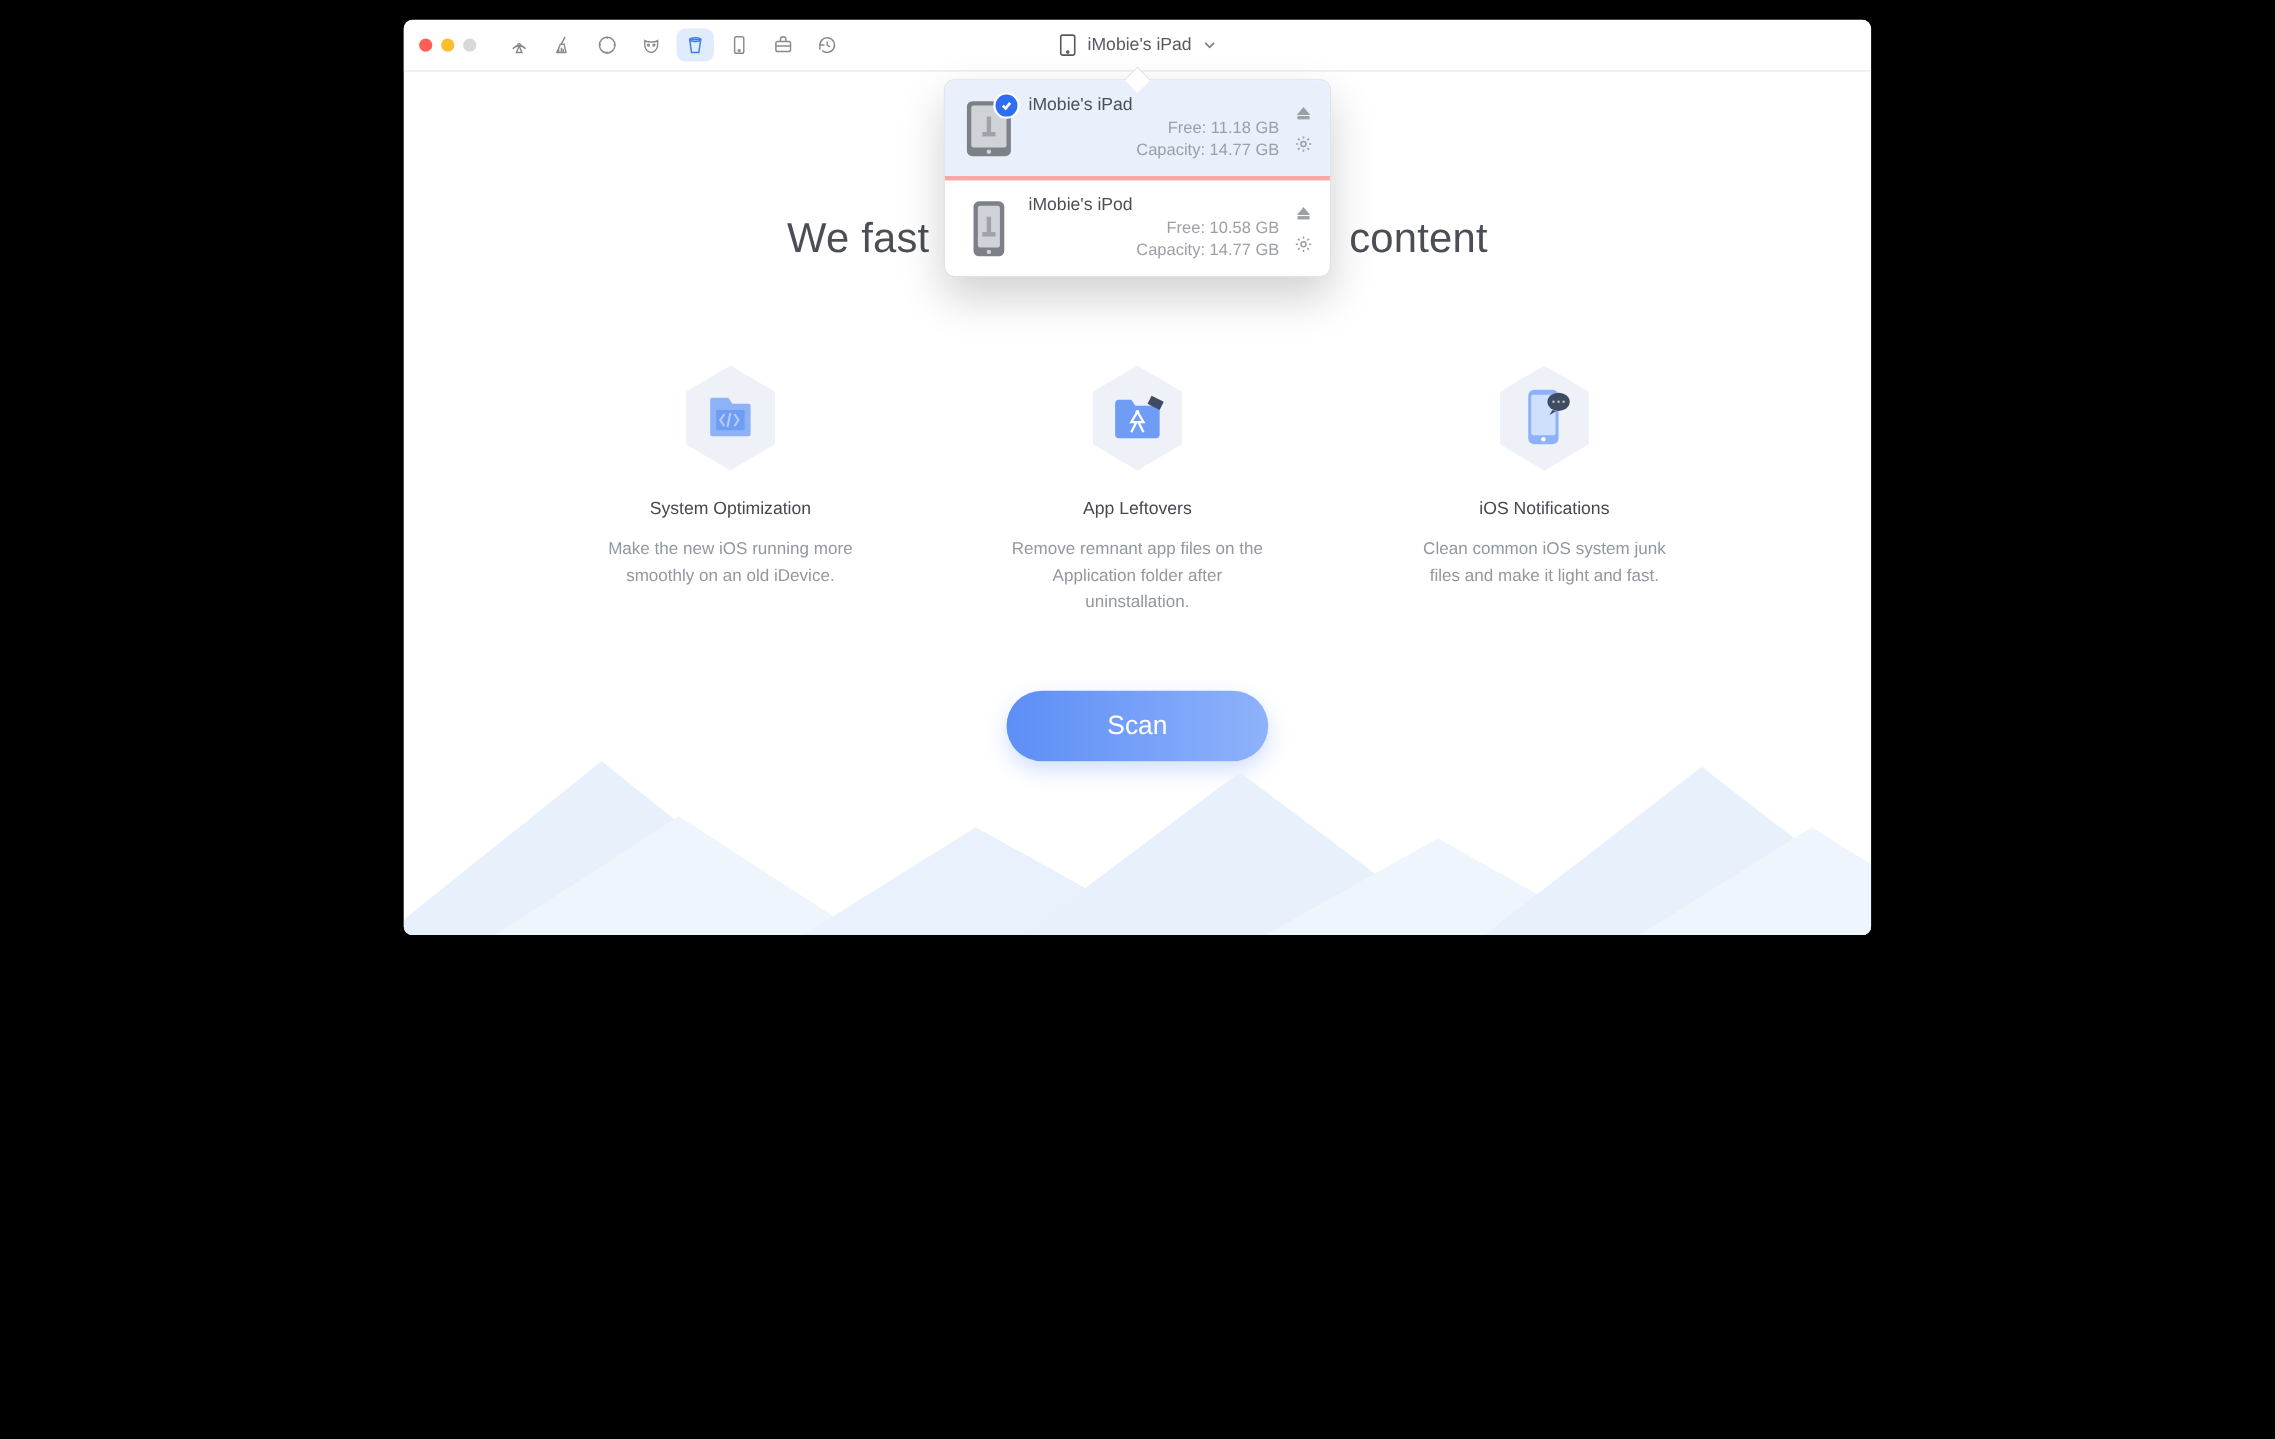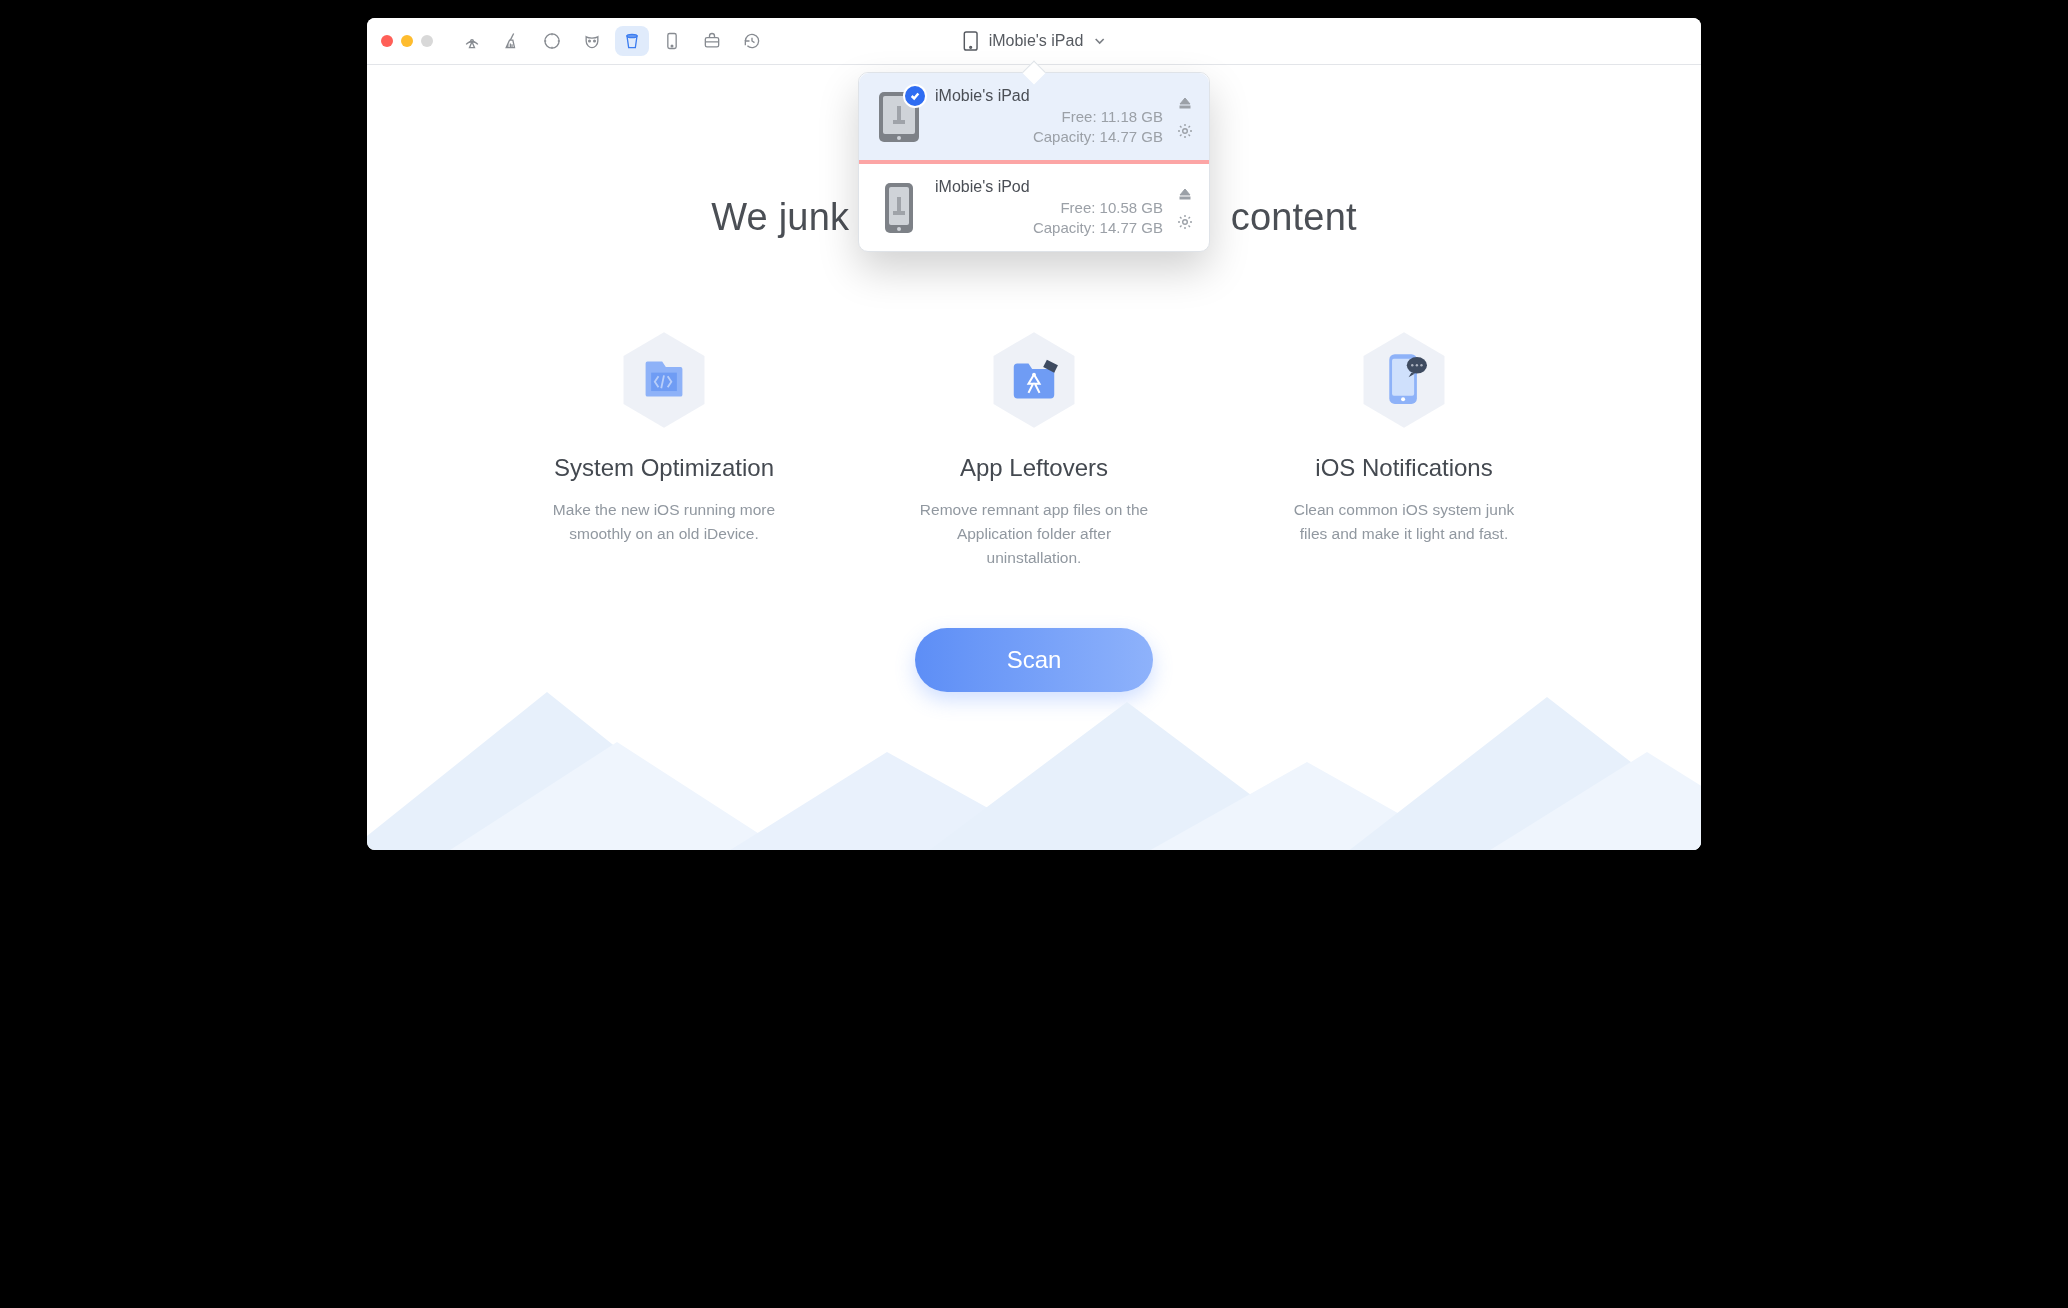--- a/index.html
+++ b/index.html
@@ -29,21 +29,21 @@
   .device-sel{position:absolute;left:50%;transform:translateX(-50%);display:flex;align-items:center;gap:10px;color:#565a60;font-size:16px;}
   .device-sel svg.ico{width:16px;height:20px;stroke:currentColor;fill:none;stroke-width:1.6;}
   .device-sel .chev{width:12px;height:12px;}
   
   .headline{position:absolute;top:178px;left:0;right:0;text-align:center;font-size:38px;color:#4b4f55;letter-spacing:.2px;}
   
   .cards{position:absolute;top:310px;left:0;right:0;display:flex;justify-content:center;gap:90px;}
   .card{width:280px;text-align:center;}
   .hex{width:92px;height:104px;margin:0 auto 22px;position:relative;}
   .hex svg{width:100%;height:100%;}
-  .card h3{margin:0 0 10px;font-weight:400;font-size:24px;color:#444950;}
+  .card h3{margin:0 0 10px;font-weight:400;font-size:16px;color:#444950;}
   .card p{margin:16px;color:#9198a0;font-size:15.5px;line-height:1.55;}
   
   .scan{position:absolute;left:50%;top:610px;transform:translateX(-50%);width:238px;height:64px;border-radius:40px;background:linear-gradient(90deg,#5d8ef6,#8eb2fb);color:#fff;font-size:24px;display:flex;align-items:center;justify-content:center;box-shadow:0 8px 20px rgba(100,150,255,.3);}
   
   .mountains{position:absolute;left:0;right:0;bottom:-2px;height:170px;overflow:hidden;}
   .mountains svg{width:100%;height:100%;}
   
   .dd{position:absolute;top:54px;left:50%;transform:translateX(-50%);width:350px;background:#fff;border:1px solid #dfe3e8;border-radius:10px;box-shadow:0 18px 40px rgba(0,0,0,.18);z-index:20;}
   .dd:before{content:"";position:absolute;top:-9px;left:50%;transform:translateX(-50%) rotate(45deg);width:16px;height:16px;background:#fff;border-left:1px solid #dfe3e8;border-top:1px solid #dfe3e8;}
   .dd-item{display:flex;align-items:center;gap:14px;padding:14px 16px 14px 18px;}
@@ -137,21 +137,21 @@
             <circle cx="8" cy="18" r="1"></circle>
           </svg>
         <span>iMobie's iPad</span>
         <svg class="chev" viewBox="0 0 12 12">
             <path d="M2 4l4 4 4-4" fill="none" stroke="#7b7f85" stroke-width="1.6"></path>
           </svg>
       </div>
     </div>
 
     <div class="headline">
-      <span>We junk</span>
+      <span>We fast</span>
       <span style="display:inline-block;width:360px;"></span>
       <span>content</span>
     </div>
 
     <div class="dd">
       <div class="dd-item active">
         <div class="dev-ico">
           <svg viewBox="0 0 44 54">
               <rect x="2" y="2" width="40" height="50" rx="5" fill="#7d8187"></rect>
               <rect x="6" y="6" width="32" height="38" rx="2" fill="#cfd3d8"></rect>

